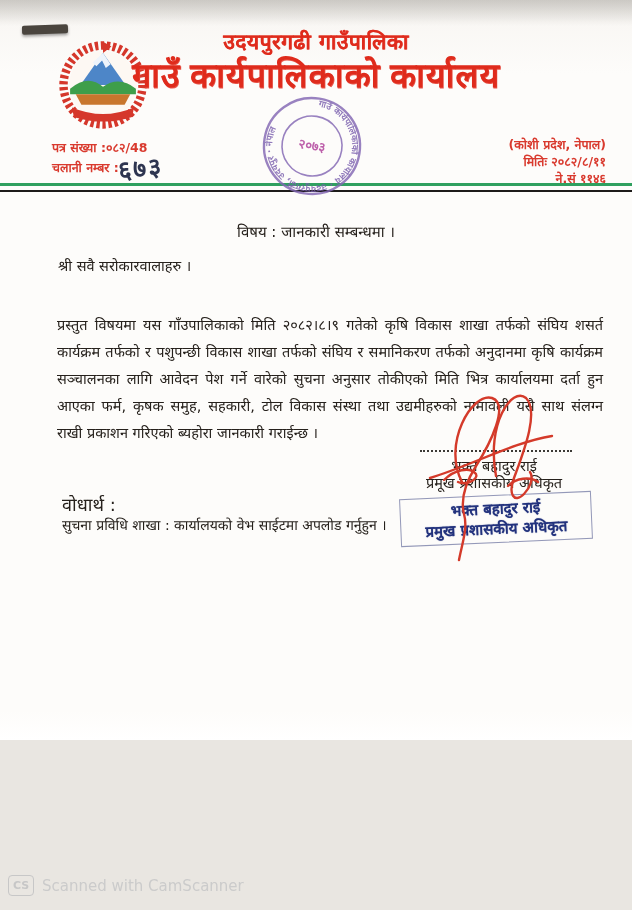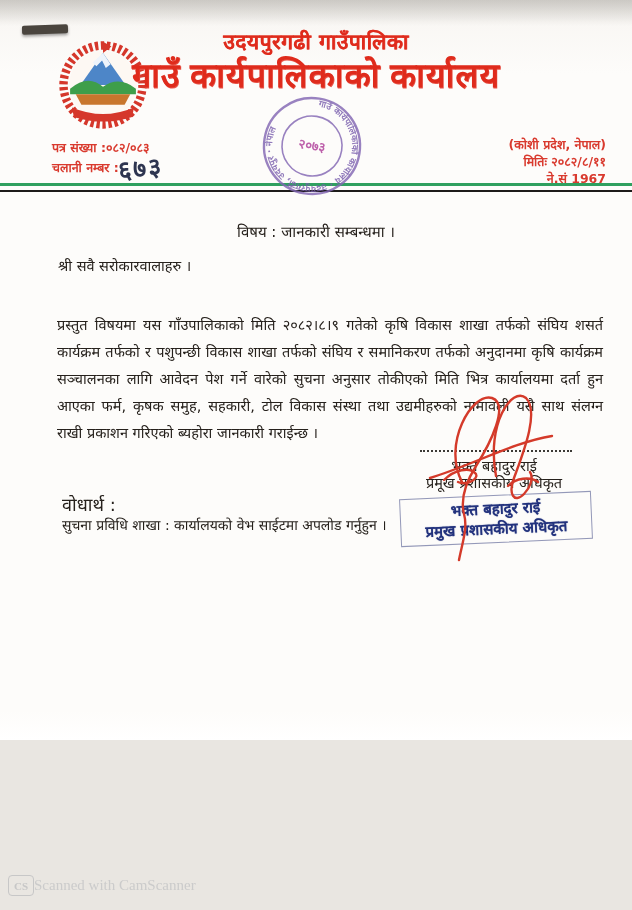--- a/index.html
+++ b/index.html
@@ -48,21 +48,21 @@
   .sig-title{position:absolute;left:392px;top:472px;width:204px;text-align:center;
     color:#26211c;font-size:14.5px;}
   .name-stamp{position:absolute;left:400px;top:495px;width:178px;padding:3px 6px;
     border:1.5px solid rgba(60,70,130,.55);transform:rotate(-2.5deg);
     text-align:center;color:#22327d;font-weight:bold;font-size:15px;line-height:20px;
     text-shadow:0 0 1px rgba(34,50,125,.6);background:rgba(255,255,255,.15);}
   
   .cc-label{position:absolute;left:62px;top:492px;color:#26211c;font-size:18px;}
   .cc-line{position:absolute;left:62px;top:515px;color:#26211c;font-size:14px;}
   
-  .wm{position:absolute;left:8px;top:875px;display:flex;align-items:center;font-family:Liberation Serif, serif;}
+  .wm{position:absolute;left:8px;top:875px;display:flex;align-items:center;gap:8px;}
   .wm-badge{width:24px;height:19px;border:1.6px solid #c7c7c7;border-radius:4px;
     color:#c7c7c7;font-size:11px;font-weight:bold;display:flex;align-items:center;justify-content:center;}
   .wm-text{color:#cbcbcb;font-size:15px;}
 </style>
 </head>
 <body>
 
 <div id="page">
 
   <div class="scan-shade"></div>
@@ -88,29 +88,29 @@
     </defs>
     <circle cx="56" cy="56" r="48" fill="none" stroke="#8468b4" stroke-width="2.4"></circle>
     <circle cx="56" cy="56" r="30" fill="none" stroke="#8468b4" stroke-width="1.6"></circle>
     <text font-size="9" fill="#7a5fae" font-weight="bold">
       <textPath href="#stamp-arc">गाउँ कार्यपालिकाको कार्यालय · उदयपुरगढी, उदयपुर · नेपाल</textPath>
     </text>
     <text x="56" y="60" text-anchor="middle" font-size="13" fill="#b03f9a" font-weight="bold">२०७३</text>
   </svg>
 
   <div class="meta-left">
-    <div>पत्र संख्या :०८२/०८३</div>
+    <div>पत्र संख्या :०८२/48</div>
     <div>चलानी नम्बर :</div>
   </div>
   <div class="dispatch-hand">६७३</div>
 
   <div class="meta-right">
     <div>(कोशी प्रदेश, नेपाल)</div>
     <div>मितिः २०८२/८/११</div>
-    <div>ने.सं 1967</div>
+    <div>ने.सं ११४६</div>
   </div>
 
   <div class="rule-green"></div>
   <div class="rule-black"></div>
 
   <div class="subject">विषय :  जानकारी सम्बन्धमा ।</div>
   <div class="salutation">श्री सवै सरोकारवालाहरु ।</div>
   <div class="body-par">प्रस्तुत विषयमा यस गाँउपालिकाको मिति २०८२।८।९ गतेको कृषि विकास शाखा तर्फको संघिय शसर्त कार्यक्रम तर्फको र पशुपन्छी विकास शाखा तर्फको संघिय र समानिकरण तर्फको अनुदानमा कृषि कार्यक्रम सञ्चालनका लागि आवेदन पेश गर्ने वारेको सुचना अनुसार तोकीएको मिति भित्र कार्यालयमा दर्ता हुन आएका फर्म, कृषक समुह, सहकारी, टोल विकास संस्था तथा उद्यमीहरुको नामावली यसै साथ संलग्न राखी प्रकाशन गरिएको ब्यहोरा जानकारी गराईन्छ ।</div>
 
   <svg class="sig-svg" viewBox="0 0 164 182">

